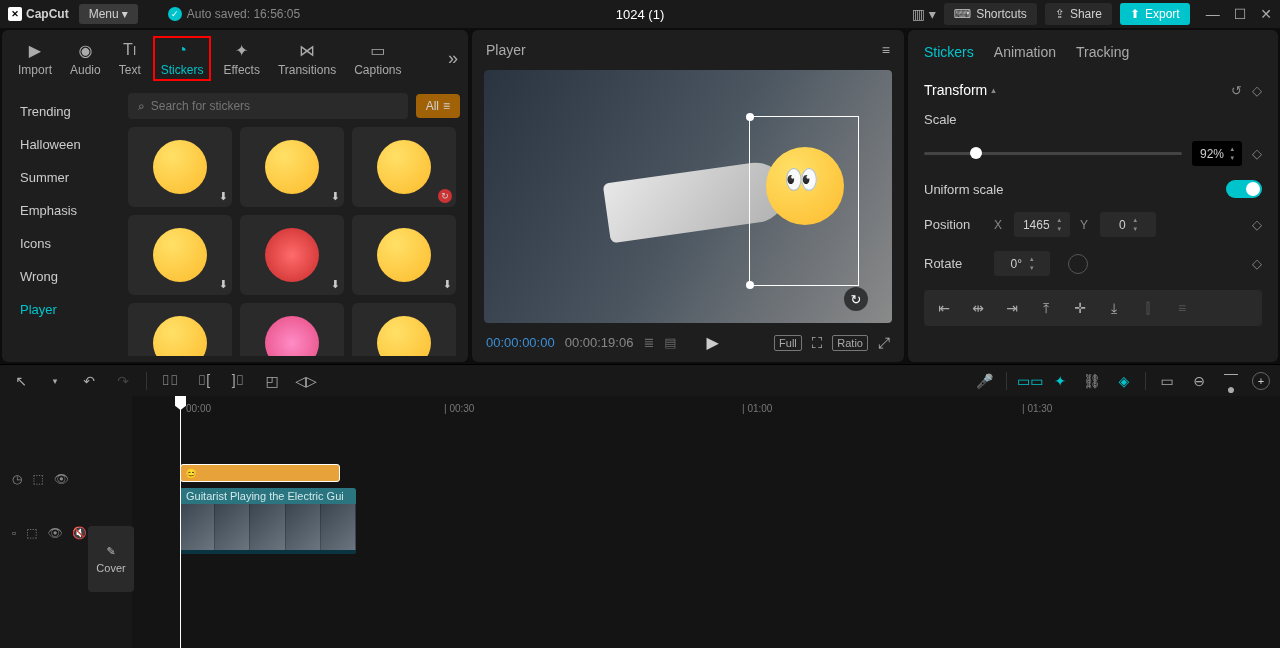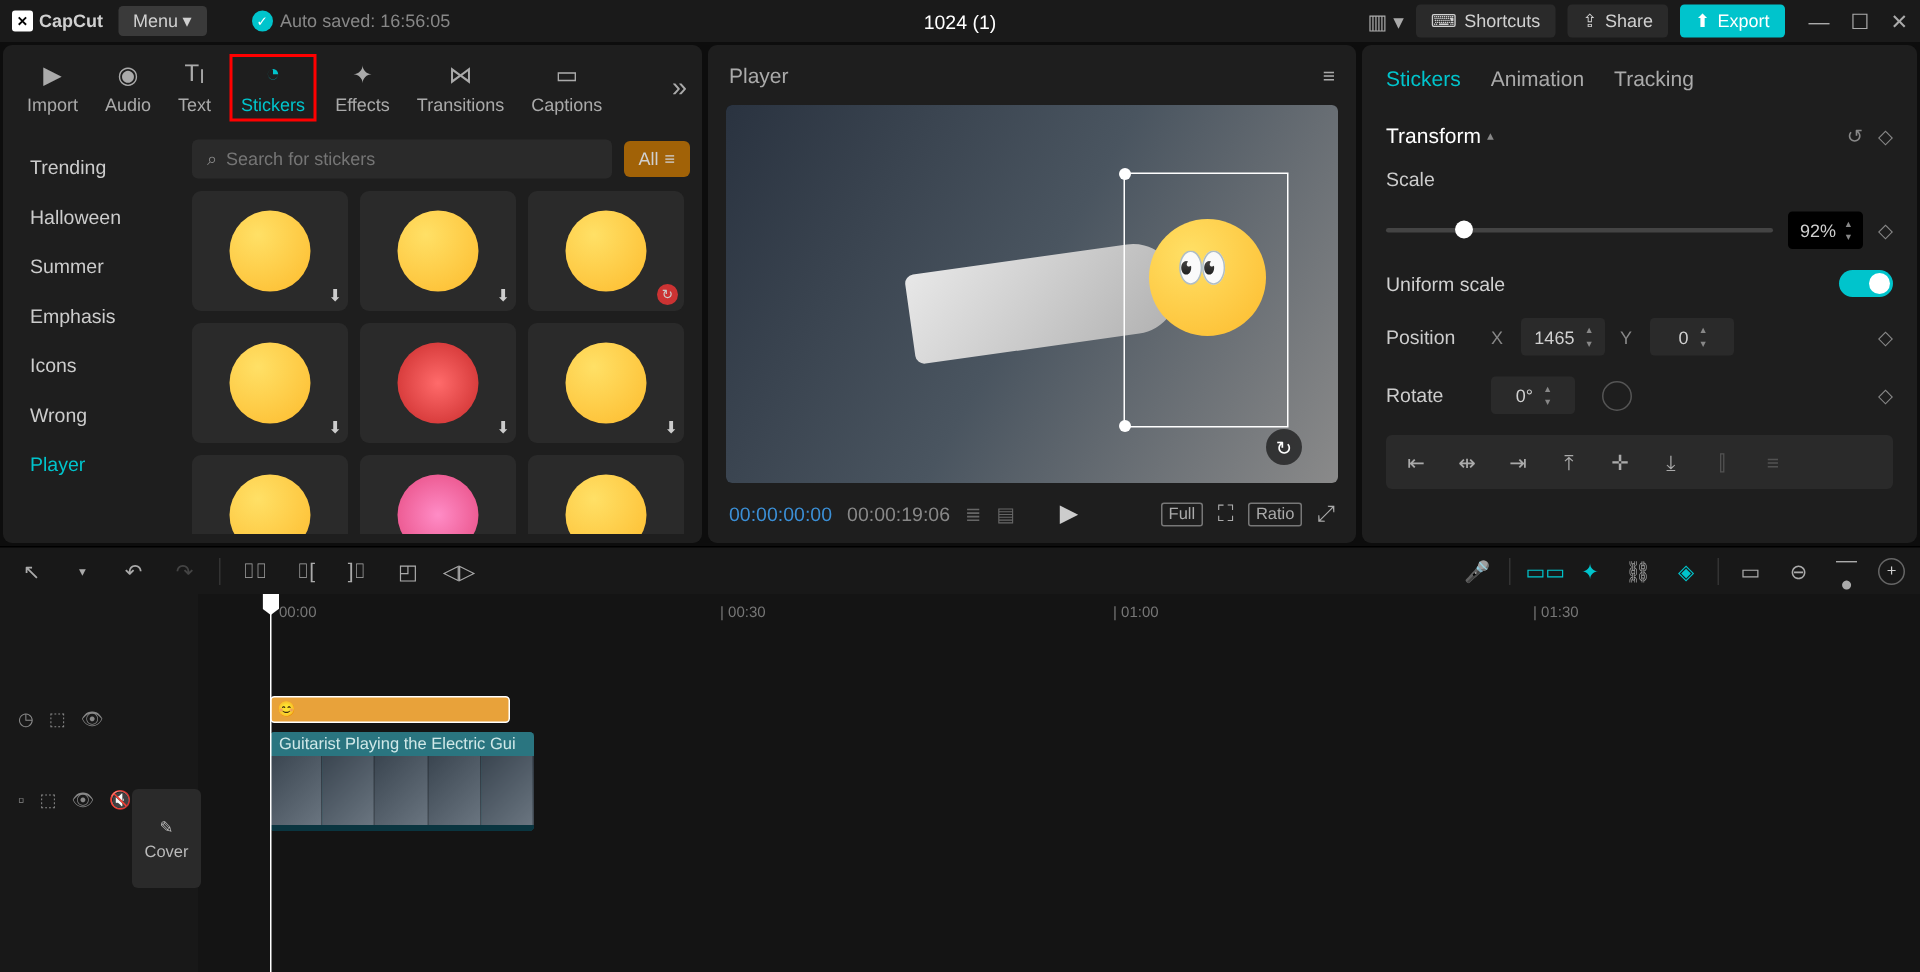--- a/index.html
+++ b/index.html
@@ -55,21 +55,21 @@
 .sticker-overlay::before, .sticker-overlay::after { content: ''; position: absolute; width: 8px; height: 8px; background: #fff; border-radius: 50%; left: -4px; }
 .sticker-overlay::before { top: -4px; }
 .sticker-overlay::after { bottom: -4px; }
 .overlay-emoji { width: 78px; height: 78px; border-radius: 50%; background: radial-gradient(circle at 35% 30%, #ffe066, #fdbb2d); position: absolute; top: 30px; left: 16px; }
 .overlay-emoji::before { content: '👀'; position: absolute; font-size: 28px; top: 16px; left: 18px; }
 .reload-btn { position: absolute; bottom: 12px; right: 24px; width: 24px; height: 24px; background: rgba(0,0,0,.6); border-radius: 50%; display: flex; align-items: center; justify-content: center; color: #fff; font-size: 13px; }
 .player-controls { display: flex; align-items: center; padding: 10px 14px; gap: 10px; }
 .timecode { color: #3b8fd6; font-size: 13px; }
 .duration { color: #888; font-size: 13px; }
 .play-btn { margin-left: 20px; cursor: pointer; font-size: 16px; color: #ccc; }
-.pc-right { margin-left: auto; display: flex; gap: 10px; color: #aaa; font-size: 11px; align-items: flex-end; }
+.pc-right { margin-left: auto; display: flex; gap: 10px; color: #aaa; font-size: 11px; align-items: center; }
 .pc-badge { border: 1px solid #777; padding: 1px 4px; border-radius: 2px; cursor: pointer; }
 
 
 .inspector { width: 370px; display: flex; flex-direction: column; padding: 0; }
 .insp-tabs { display: flex; gap: 20px; padding: 14px 16px; font-size: 14px; }
 .insp-tab { color: #aaa; cursor: pointer; font-weight: 500; }
 .insp-tab.active { color: #00c4cc; }
 .insp-body { padding: 8px 16px; flex: 1; }
 .insp-section { display: flex; align-items: center; justify-content: space-between; margin-bottom: 14px; }
 .insp-section-title { font-size: 14px; color: #fff; font-weight: 500; display: flex; align-items: center; gap: 4px; }
@@ -403,21 +403,21 @@
   </div>
   <div style="position:relative">
     <div class="cover-cell" style="position:absolute;left:-48px;top:88px">
       <span>✎</span>
       <span>Cover</span>
     </div>
   </div>
   <div class="tl-tracks">
     <div class="ruler">
       <span class="ruler-mark" style="left:54px">00:00</span>
-      <span class="ruler-mark" style="left:348px">| 00:30</span>
+      <span class="ruler-mark" style="left:312px">| 00:30</span>
       <span class="ruler-mark" style="left:610px">| 01:00</span>
       <span class="ruler-mark" style="left:890px">| 01:30</span>
     </div>
     <div class="playhead"></div>
     <div class="track-row">
       <div class="sticker-clip">😊</div>
     </div>
     <div class="video-track">
       <div class="video-label">Guitarist Playing the Electric Gui</div>
       <div class="video-thumbs">

